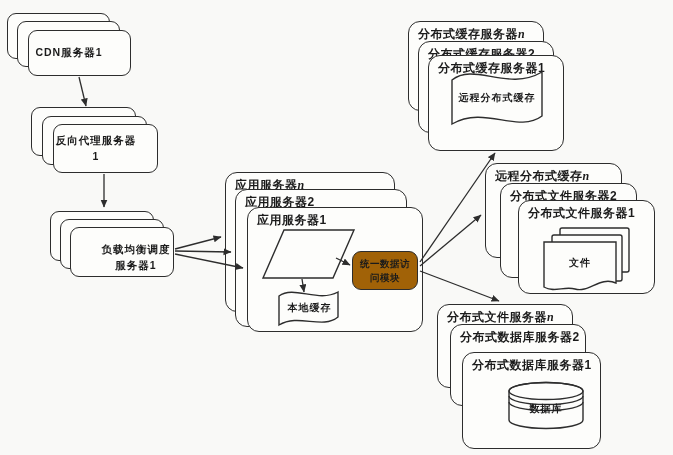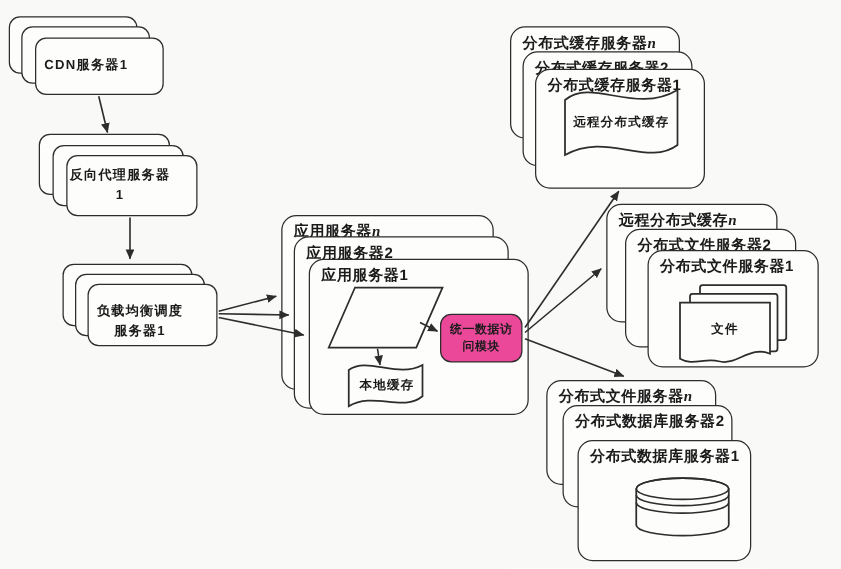--- a/index.html
+++ b/index.html
@@ -18,21 +18,21 @@
     font-size:12px;font-weight:600;letter-spacing:.5px;
     padding:4px 0 0 9px;white-space:nowrap;
   }
   .stack-title .var{font-style:italic;font-family:"Liberation Serif","DejaVu Serif",serif;}
   .center-label{
     position:absolute;display:flex;flex-direction:column;align-items:center;
     justify-content:center;text-align:center;font-size:10.5px;font-weight:600;
     letter-spacing:1px;line-height:1.5;
   }
   .module{
-    position:absolute;background:#ec4899;border:1.5px solid #2d2d2d;border-radius:9px;
+    position:absolute;background:#a16207;border:1.5px solid #2d2d2d;border-radius:9px;
     box-sizing:border-box;display:flex;flex-direction:column;align-items:center;
     justify-content:center;text-align:center;font-size:9.5px;font-weight:600;
     line-height:1.45;letter-spacing:.5px;z-index:3;
   }
   .shape-label{
     position:absolute;z-index:4;display:flex;align-items:center;justify-content:center;
     text-align:center;font-size:10px;font-weight:600;letter-spacing:1px;
   }
   svg.overlay{position:absolute;left:0;top:0;z-index:2;pointer-events:none;}
   svg.overlay .ln{stroke:#2d2d2d;stroke-width:1.3;fill:none;}
@@ -54,21 +54,21 @@
     <div class="box" style="left:31px;top:107px;width:105px;height:49px;"></div>
     <div class="box" style="left:42px;top:116px;width:105px;height:49px;"></div>
     <div class="box" style="left:53px;top:124px;width:105px;height:49px;"></div>
     <div class="center-label" style="left:53px;top:124px;width:86px;height:49px;">反向代理服务器1</div>
   </div>
 
   <div>
     <div class="box" style="left:50px;top:211px;width:104px;height:50px;"></div>
     <div class="box" style="left:60px;top:219px;width:104px;height:50px;"></div>
     <div class="box" style="left:70px;top:227px;width:104px;height:50px;"></div>
-    <div class="center-label" style="left:60px;top:227px;width:104px;height:62px;">
+    <div class="center-label" style="left:84px;top:227px;width:104px;height:62px;">
       <span>负载均衡调度</span>
       <span>服务器1</span>
     </div>
   </div>
 
   <div>
     <div class="box r12" style="left:225px;top:172px;width:170px;height:140px;">
       <div class="stack-title"><span>应用服务器</span><span class="var">n</span></div>
     </div>
     <div class="box r12" style="left:235px;top:189px;width:172px;height:138px;">
@@ -154,14 +154,15 @@
   </svg>
 
   <div class="module" style="left:352px;top:251px;width:66px;height:39px;">
     <span>统一数据访</span>
     <span>问模块</span>
   </div>
 
   <div class="shape-label" style="left:281px;top:297px;width:57px;height:22px;">本地缓存</div>
   <div class="shape-label" style="left:452px;top:87px;width:90px;height:22px;">远程分布式缓存</div>
   <div class="shape-label" style="left:548px;top:252px;width:64px;height:22px;text-align:right;">文件</div>
+  <div class="shape-label" style="left:509px;top:399px;width:74px;height:20px;">数据库</div>
 
 </div>
 
 </body></html>

